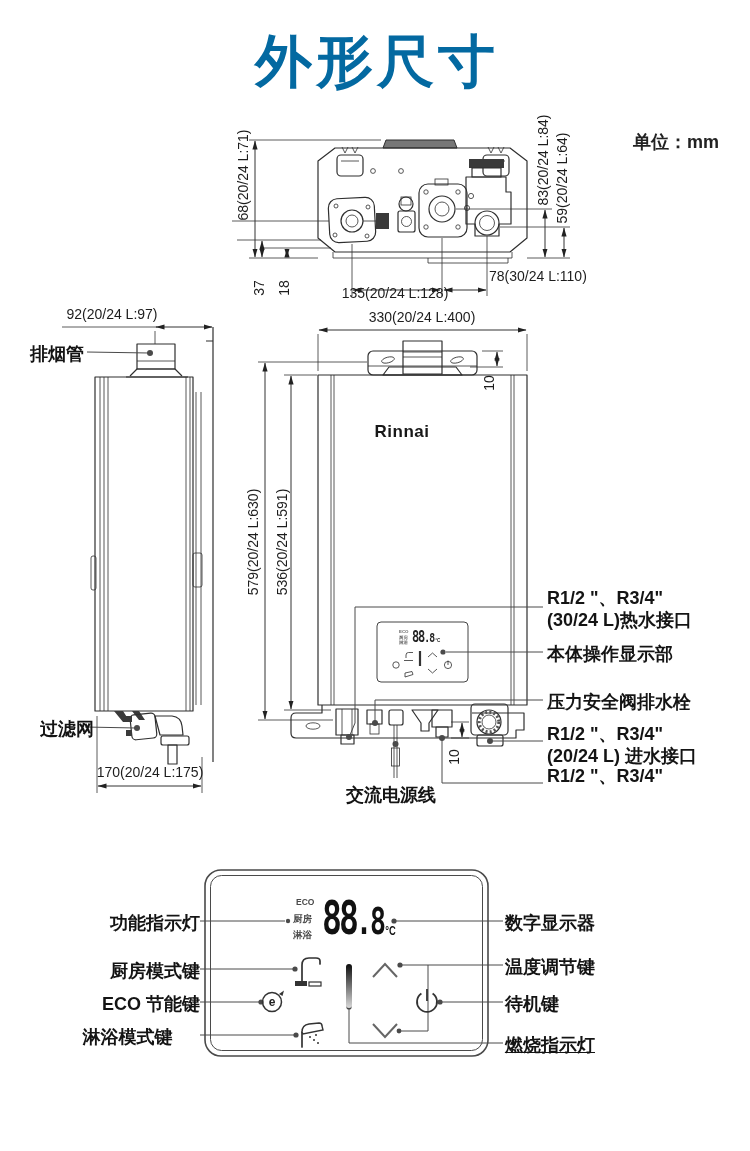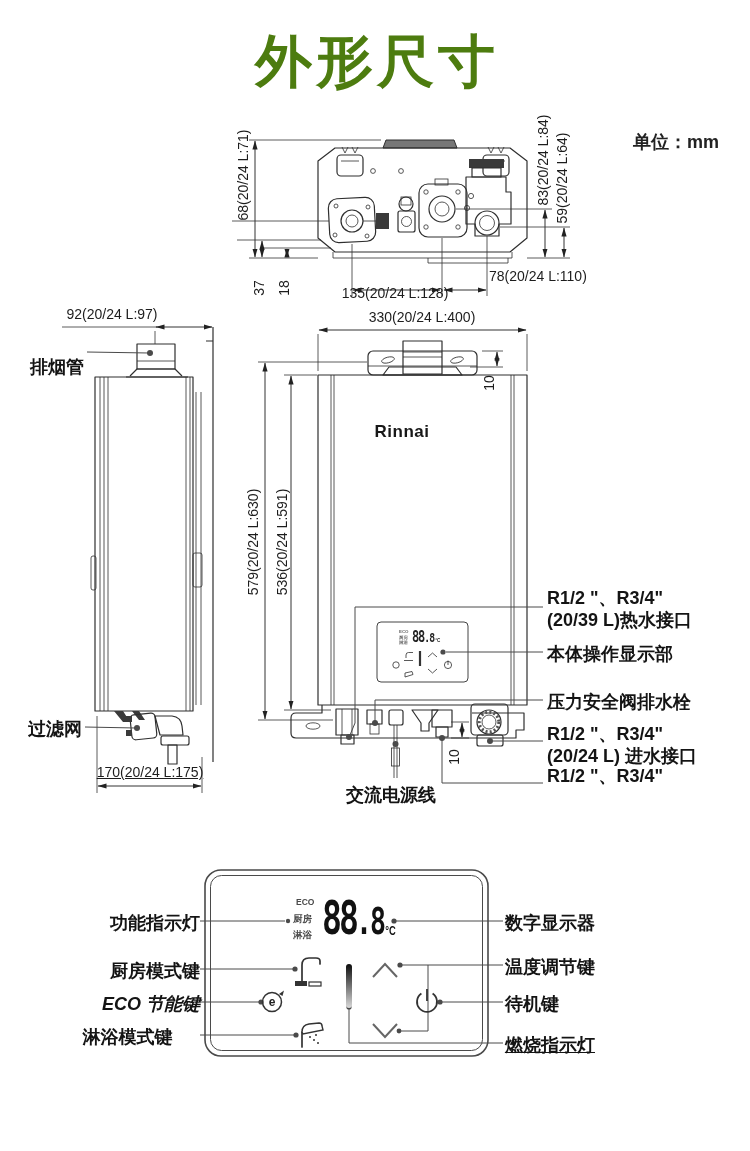--- a/index.html
+++ b/index.html
@@ -1,19 +1,19 @@
 <!DOCTYPE html>
 <html><head>
 <meta charset="utf-8">
 <style>
   html,body{margin:0;padding:0;background:#fff;}
   #page{position:relative;width:750px;height:1151px;background:#fff;overflow:hidden;
         font-family:"Liberation Sans",sans-serif;color:#1a1a1a;}
   .abs{position:absolute;}
-  .title{font-size:57px;font-weight:800;letter-spacing:4px;color:#4d7c0f;}
+  .title{font-size:57px;font-weight:800;letter-spacing:4px;color:#0369a1;}
   .unit{font-size:18px;font-weight:600;color:#222;}
   .dim{font-size:14px;color:#1d1d1d;white-space:nowrap;}
   .ctr{text-align:center;}
   .rot{transform:rotate(-90deg);transform-origin:50% 50%;text-align:center;}
   .lbl{font-size:18px;font-weight:600;color:#141414;white-space:nowrap;}
   .brand{font-size:17px;font-weight:800;letter-spacing:.5px;color:#181818;}
   .seg{display:flex;align-items:flex-end;font-family:"DejaVu Sans Mono",monospace;font-weight:700;color:#111;
        transform:scaleX(.72);transform-origin:left bottom;}
   .seg .m{font-size:46px;line-height:40px;letter-spacing:-4px;}
   .seg .d{font-size:37px;line-height:33px;letter-spacing:-3px;}
@@ -286,69 +286,69 @@
   </g>
 </svg>
 
 <div class="abs title" style="left:255px;top:24px;">外形尺寸</div>
 <div class="abs unit" style="left:633px;top:130px;text-align:center;">单位：mm</div>
 
 <div class="abs dim rot" style="left:193px;top:167px;width:100px;">68(20/24 L:71)</div>
 <div class="abs dim rot" style="left:493px;top:152px;width:100px;">83(20/24 L:84)</div>
 <div class="abs dim rot" style="left:512px;top:170px;width:100px;">59(20/24 L:64)</div>
 <div class="abs dim ctr" style="left:335px;top:268px;width:120px;margin-top:17px;">135(20/24 L:128)</div>
-<div class="abs dim" style="left:489px;top:268px;width:120px;">78(20/24 L:110)</div>
+<div class="abs dim" style="left:489px;top:268px;width:120px;">78(30/24 L:110)</div>
 <div class="abs dim rot" style="left:241px;top:280px;width:36px;">37</div>
 <div class="abs dim rot" style="left:266px;top:280px;width:36px;">18</div>
 
 <div class="abs dim ctr" style="left:57px;top:306px;width:110px;">92(20/24 L:97)</div>
-<div class="abs dim ctr" style="left:95px;top:764px;width:110px;text-decoration:underline;">170(20/24 L:175)</div>
-<div class="abs lbl" style="left:30px;top:355px;">排烟管</div>
-<div class="abs lbl" style="left:28px;top:717px;">过滤网</div>
+<div class="abs dim ctr" style="left:95px;top:764px;width:110px;">170(20/24 L:175)</div>
+<div class="abs lbl" style="left:30px;top:342px;">排烟管</div>
+<div class="abs lbl" style="left:40px;top:717px;">过滤网</div>
 
 <div class="abs dim ctr" style="left:362px;top:309px;width:120px;">330(20/24 L:400)</div>
 <div class="abs dim rot" style="left:198px;top:534px;width:110px;">579(20/24 L:630)</div>
 <div class="abs dim rot" style="left:227px;top:534px;width:110px;">536(20/24 L:591)</div>
 <div class="abs dim rot" style="left:474px;top:375px;width:30px;">10</div>
 <div class="abs dim rot" style="left:439px;top:749px;width:30px;">10</div>
 <div class="abs brand ctr" style="left:352px;top:422px;width:100px;">Rinnai</div>
 
 <div class="abs miniind" style="left:399px;top:629px;">
   <div>ECO</div>
   <div>厨房</div>
   <div>淋浴</div>
 </div>
 <div class="abs minisseg" style="left:412px;top:630px;">
   <span class="m">88</span>
       <span class="d">.8</span>
       <span class="u">°C</span>
 </div>
 
 <div class="abs lbl" style="left:547px;top:586px;">R1/2 "、R3/4"</div>
-<div class="abs lbl" style="left:547px;top:608px;">(20/39 L)热水接口</div>
+<div class="abs lbl" style="left:547px;top:608px;">(30/24 L)热水接口</div>
 <div class="abs lbl" style="left:547px;top:642px;">本体操作显示部</div>
 <div class="abs lbl" style="left:547px;top:690px;">压力安全阀排水栓</div>
 <div class="abs lbl" style="left:547px;top:722px;">R1/2 "、R3/4"</div>
 <div class="abs lbl" style="left:547px;top:744px;">(20/24 L) 进水接口</div>
 <div class="abs lbl" style="left:547px;top:764px;">R1/2 "、R3/4"</div>
 <div class="abs lbl ctr" style="left:336px;top:783px;width:110px;">交流电源线</div>
 
 <div class="abs ind" style="left:296px;top:897px;font-size:8.5px;">ECO</div>
 <div class="abs ind" style="left:293px;top:913px;font-size:9.5px;">厨房</div>
 <div class="abs ind" style="left:293px;top:929px;font-size:9.5px;">淋浴</div>
 <div class="abs seg" style="left:322px;top:898px;">
   <span class="m">88</span>
       <span class="d">.8</span>
       <span class="u">°C</span>
 </div>
 <div class="abs ecoG" style="left:265px;top:995px;width:14px;">e</div>
 
 <div class="abs lbl" style="left:55px;top:911px;width:145px;text-align:right;">功能指示灯</div>
 <div class="abs lbl" style="left:55px;top:959px;width:145px;text-align:right;">厨房模式键</div>
-<div class="abs lbl" style="left:55px;top:992px;width:145px;text-align:right;font-style:italic;">ECO 节能键</div>
+<div class="abs lbl" style="left:55px;top:992px;width:145px;text-align:right;">ECO 节能键</div>
 <div class="abs lbl" style="left:55px;top:1025px;width:145px;text-align:center;">淋浴模式键</div>
 
 <div class="abs lbl" style="left:505px;top:911px;">数字显示器</div>
 <div class="abs lbl" style="left:505px;top:955px;">温度调节键</div>
 <div class="abs lbl" style="left:505px;top:992px;">待机键</div>
 <div class="abs lbl" style="left:505px;top:1033px;text-decoration:underline;">燃烧指示灯</div>
 
 </div>
 
 </body></html>

